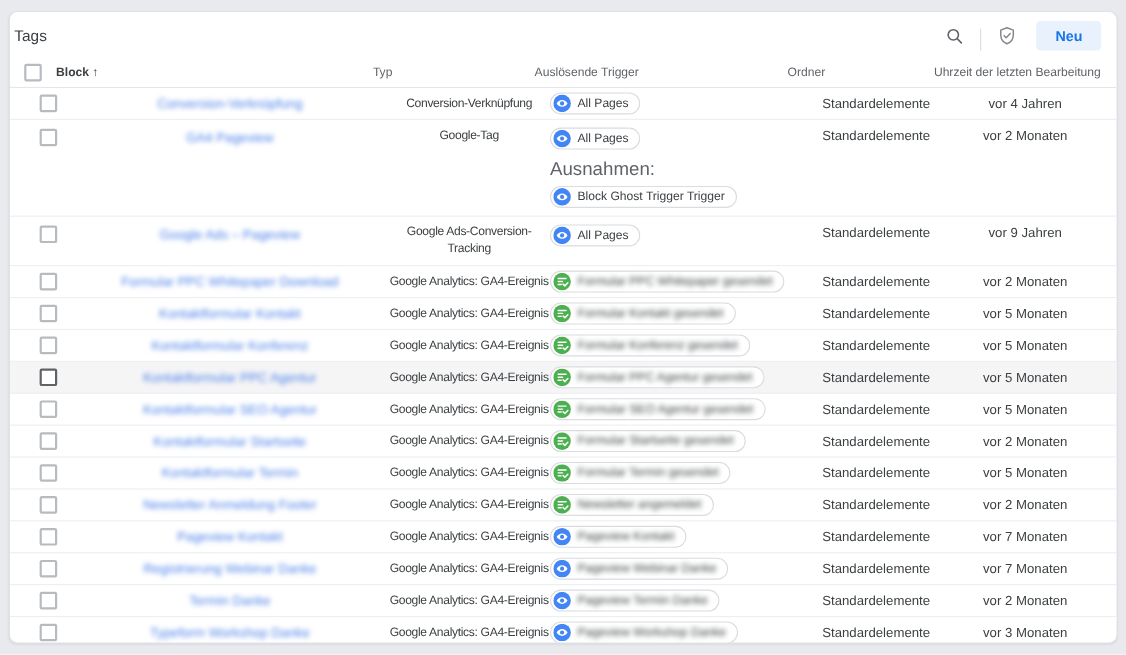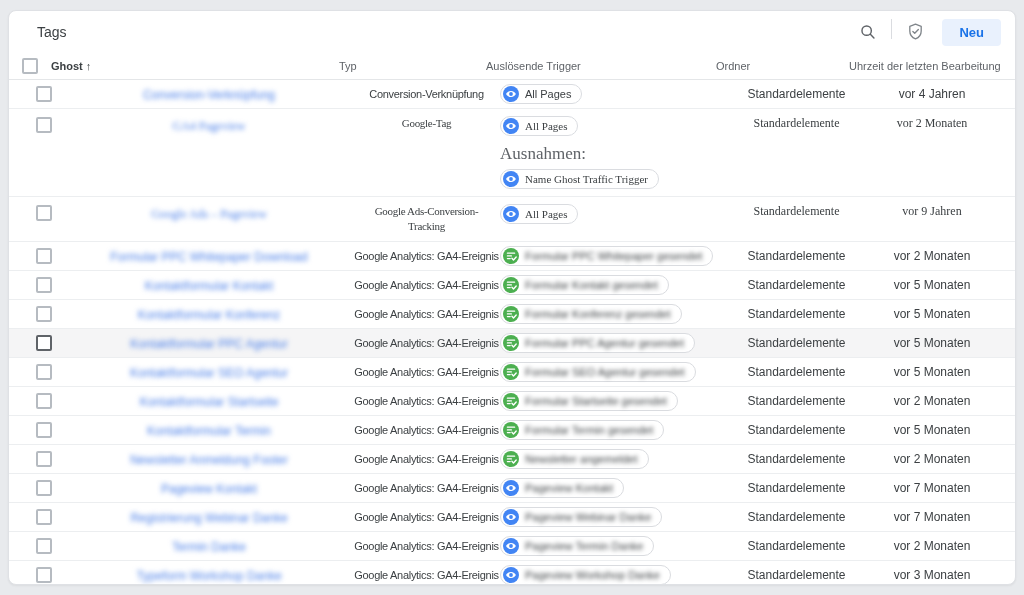--- a/index.html
+++ b/index.html
@@ -12,24 +12,24 @@
     -webkit-font-smoothing:antialiased;
   }
   .card{
     position:absolute;left:8px;top:10px;width:1008px;height:575px;
     background:#ffffff;border:1px solid #dfe1e5;border-radius:8px;
     box-sizing:border-box;overflow:hidden;
     box-shadow:0 1px 2px rgba(60,64,67,.08);
   }
   .card-header{
     height:42px;display:flex;align-items:center;justify-content:space-between;
-    padding:0 14px 0 28px;
+    padding:0 14px 0 4px;
   }
   .page-title{font-size:14px;color:#3c4043;}
-  .header-actions{display:flex;align-items:flex-start;gap:10px;}
+  .header-actions{display:flex;align-items:flex-end;gap:10px;}
   .icon-btn{display:inline-flex;align-items:center;justify-content:center;width:26px;height:26px;cursor:pointer;}
   .vdiv{width:1px;height:20px;background:#dadce0;}
   .neu-btn{
     background:#e9f1fd;color:#1a73e8;font-family:"Liberation Sans",sans-serif;
     font-size:13px;font-weight:bold;border:none;border-radius:4px;
     padding:6px 17px;cursor:pointer;margin-left:4px;
   }
   .grid{
     display:grid;
     grid-template-columns:42px 288px 147px 230px 133px 1fr;
@@ -47,21 +47,21 @@
     border-radius:2px;background:#fff;box-sizing:content-box;cursor:pointer;
   }
   .checkbox.dark{border-color:#5f6368;}
   .c-check{padding-left:13px;display:flex;}
   .row{
     min-height:28px;align-items:center;
     border-bottom:1px solid #eceef0;
     box-sizing:border-box;padding:4px 14px;text-align:center;
   }
   .row:last-child{border-bottom:none;}
-  .row.tall{align-items:start;padding-top:7px;padding-bottom:7px;font-family:Liberation Serif, serif;}
+  .row.tall{align-items:start;padding-top:7px;padding-bottom:7px;}
   .row.tall .c-check{padding-top:1px;}
   .row.highlighted{background:#f5f5f6;}
   .name-link{
     font-size:12px;color:#4a7fe8;text-decoration:none;cursor:pointer;
     white-space:nowrap;display:inline-block;
   }
   .blurred{filter:blur(2.6px);}
   .blurred-soft{filter:blur(2.2px);}
   .type-cell{
     font-size:11px;color:#3c4043;letter-spacing:-0.3px;
@@ -102,21 +102,21 @@
       </span>
       <button class="neu-btn">Neu</button>
     </div>
   </div>
 
   <div class="grid thead">
     <div class="cell c-check">
         <span class="checkbox"></span>
       </div>
     <div class="cell th-name">
-      <span>Ghost</span>
+      <span>Block</span>
       <span class="sort-arrow">↑</span>
     </div>
     <div class="cell">Typ</div>
     <div class="cell">Auslösende Trigger</div>
     <div class="cell">Ordner</div>
     <div class="cell">Uhrzeit der letzten Bearbeitung</div>
   </div>
 
   <div id="table-body">
   <div class="grid row">
@@ -165,21 +165,21 @@
     <div class="exceptions-label">Ausnahmen:</div>
           <div class="badges">
             <span class="badge">
               <span class="b-icon">
   <svg viewBox="0 0 16 16" width="16" height="16">
     <circle cx="8" cy="8" r="8" fill="#4285f4"></circle>
     <path d="M8 4.9 C5.6 4.9 3.7 6.6 3.1 8 C3.7 9.4 5.6 11.1 8 11.1 C10.4 11.1 12.3 9.4 12.9 8 C12.3 6.6 10.4 4.9 8 4.9 Z" fill="#ffffff"></path>
     <circle cx="8" cy="8" r="1.9" fill="#4285f4"></circle>
   </svg>
 </span>
-              <span>Name Ghost Traffic Trigger</span>
+              <span>Block Ghost Trigger Trigger</span>
             </span>
           </div>
         </div>
     <div class="cell folder-cell">Standardelemente</div>
     <div class="cell time-cell">vor 2 Monaten</div>
   </div>
 
   <div class="grid row tall">
     <div class="cell c-check">
           <span class="checkbox"></span>

